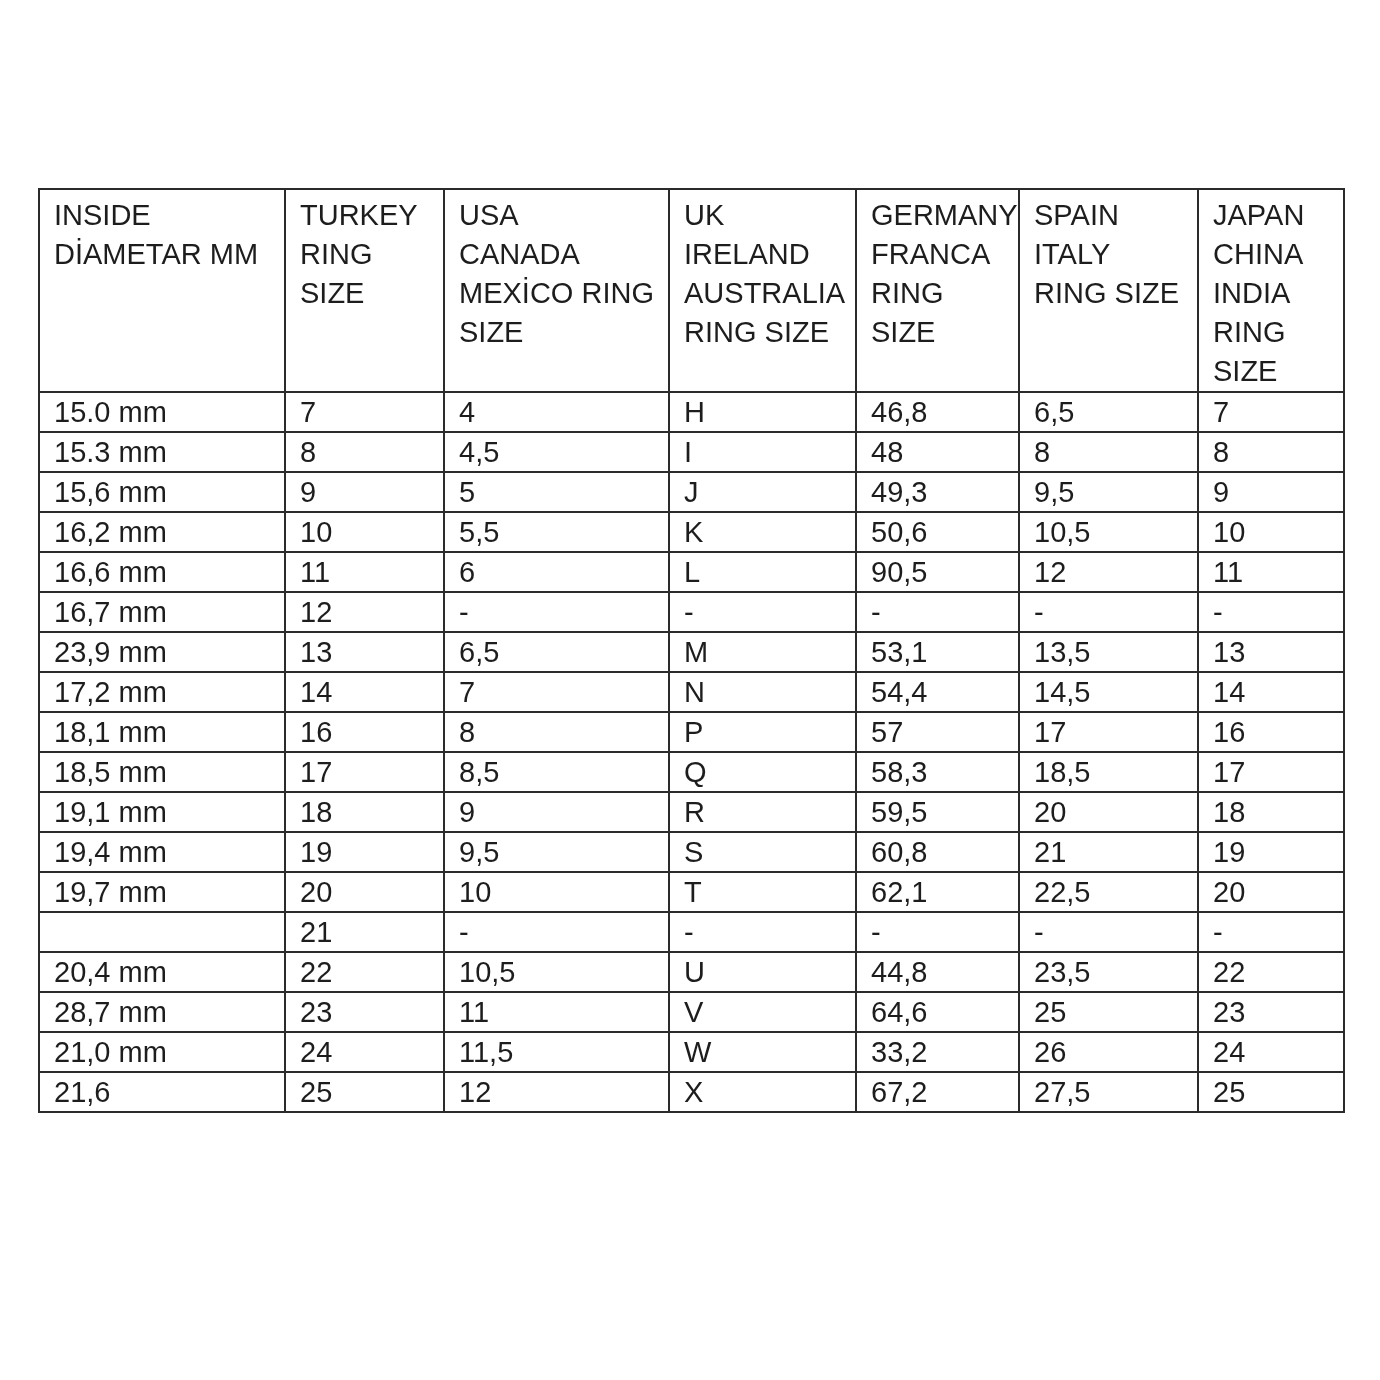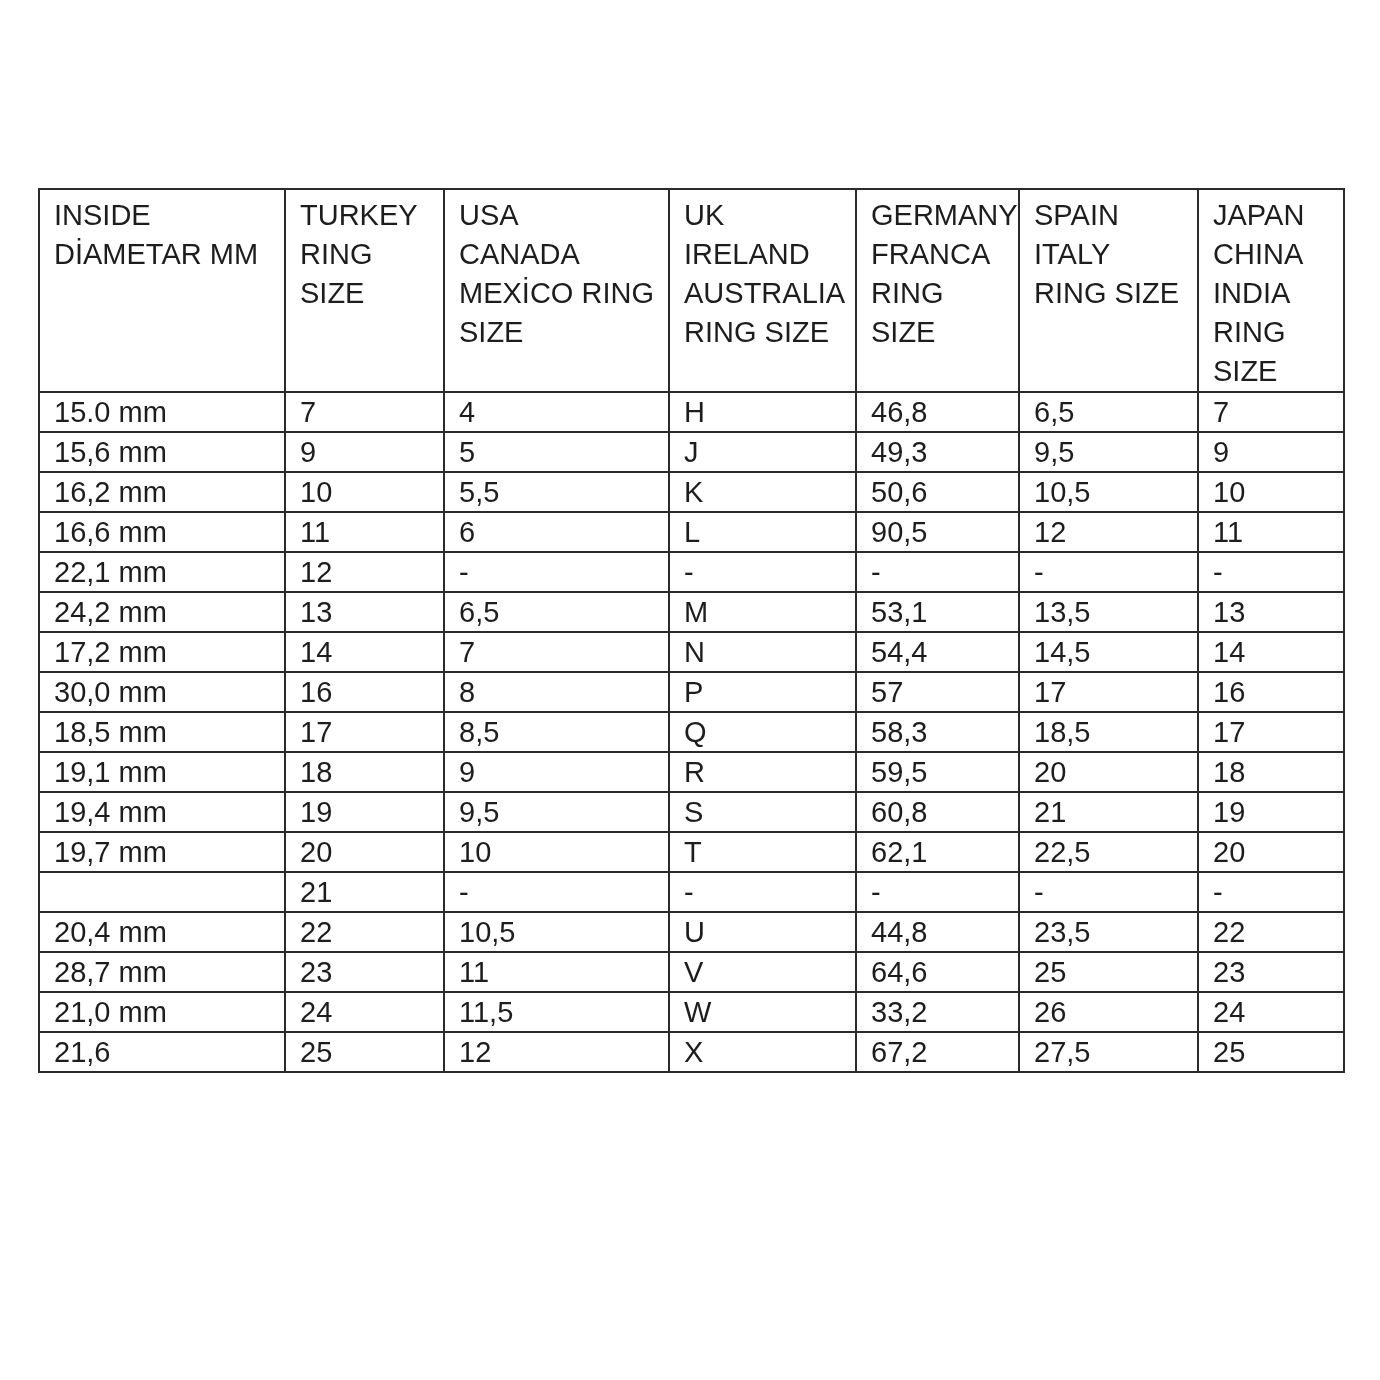--- a/index.html
+++ b/index.html
@@ -95,20 +95,29 @@
         <tr>
           <td>15.0 mm</td>
           <td>7</td>
           <td>4</td>
           <td>H</td>
           <td>46,8</td>
           <td>6,5</td>
           <td>7</td>
         </tr>
         <tr>
+          <td>15.3 mm</td>
+          <td>8</td>
+          <td>4,5</td>
+          <td>I</td>
+          <td>48</td>
+          <td>8</td>
+          <td>8</td>
+        </tr>
+        <tr>
           <td>15,6 mm</td>
           <td>9</td>
           <td>5</td>
           <td>J</td>
           <td>49,3</td>
           <td>9,5</td>
           <td>9</td>
         </tr>
         <tr>
           <td>16,2 mm</td>
@@ -122,48 +131,48 @@
         <tr>
           <td>16,6 mm</td>
           <td>11</td>
           <td>6</td>
           <td>L</td>
           <td>90,5</td>
           <td>12</td>
           <td>11</td>
         </tr>
         <tr>
-          <td>22,1 mm</td>
+          <td>16,7 mm</td>
           <td>12</td>
           <td>-</td>
           <td>-</td>
           <td>-</td>
           <td>-</td>
           <td>-</td>
         </tr>
         <tr>
-          <td>24,2 mm</td>
+          <td>23,9 mm</td>
           <td>13</td>
           <td>6,5</td>
           <td>M</td>
           <td>53,1</td>
           <td>13,5</td>
           <td>13</td>
         </tr>
         <tr>
           <td>17,2 mm</td>
           <td>14</td>
           <td>7</td>
           <td>N</td>
           <td>54,4</td>
           <td>14,5</td>
           <td>14</td>
         </tr>
         <tr>
-          <td>30,0 mm</td>
+          <td>18,1 mm</td>
           <td>16</td>
           <td>8</td>
           <td>P</td>
           <td>57</td>
           <td>17</td>
           <td>16</td>
         </tr>
         <tr>
           <td>18,5 mm</td>
           <td>17</td>

